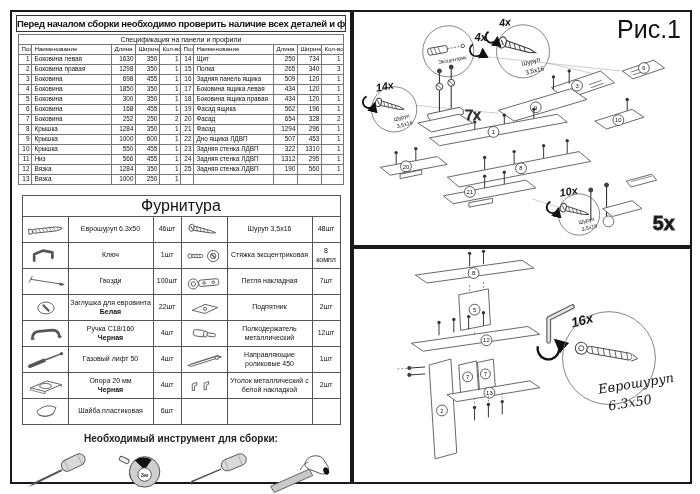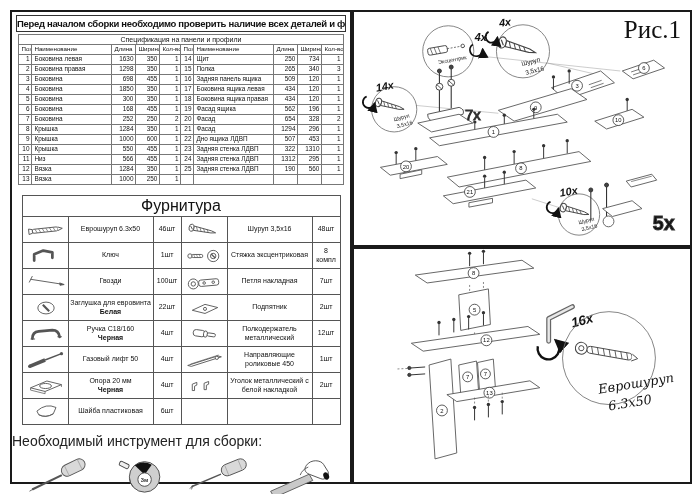--- a/index.html
+++ b/index.html
@@ -12,27 +12,27 @@
   .spec-title{text-align:center;font-size:7px;height:10px;}
   .spec-head th{font-size:6.2px;text-align:left;}
   .spec td.num{text-align:right;}
   .spec td.nm{text-align:left;}
   .furn{width:318px;margin:10px auto 0;font-size:7px;}
   .furn th.furn-title{border:1px solid #555;font-weight:normal;font-size:16px;height:16px;text-align:center;}
   .furn td{border:1px solid #555;height:25px;padding:0 1px;text-align:center;vertical-align:middle;line-height:1.15;}
   .furn .sub{font-weight:bold;}
   .fi{width:44px;height:20px;display:block;margin:0 auto;}
   .tools{margin-top:8px;}
-  .tools-title{text-align:left;font-size:14px;color:#222;}
+  .tools-title{text-align:center;font-size:10px;color:#222;font-weight:bold;}
   .tools-row{display:flex;justify-content:space-evenly;align-items:center;margin-top:1px;padding:0 6px;}
   .ti{width:76px;height:52px;}
   .fig{position:absolute;box-sizing:border-box;border:2px solid #1a1a1a;background:#fff;}
   .fig1{left:352px;top:10px;width:340px;height:237px;}
   .fig2{left:352px;top:247px;width:340px;height:237px;}
-  .fig-label{position:absolute;right:9px;font-size:25px;line-height:1;color:#111;font-family:Liberation Serif, serif;}
+  .fig-label{position:absolute;right:9px;font-size:25px;line-height:1;color:#111;}
   .fig1 .fig-label{top:5px;}
   .fig2 .fig-label{bottom:5px;}
   .diagram{position:absolute;left:0;top:0;width:100%;height:100%;}
   .pnl{fill:#fff;stroke:#555;stroke-width:0.9;}
   .thin{stroke:#999;stroke-width:0.5;}
   .t5{font:5.5px "Liberation Sans",sans-serif;fill:#222;}
   .t6{font:6.5px "Liberation Sans",sans-serif;fill:#222;}
   .cnt{font:italic bold 11px "Liberation Sans",sans-serif;fill:#111;}
   .cnt7{font:15px "Liberation Sans",sans-serif;fill:#111;}
   .cnt5{font:bold 20px "Liberation Sans",sans-serif;fill:#111;}

